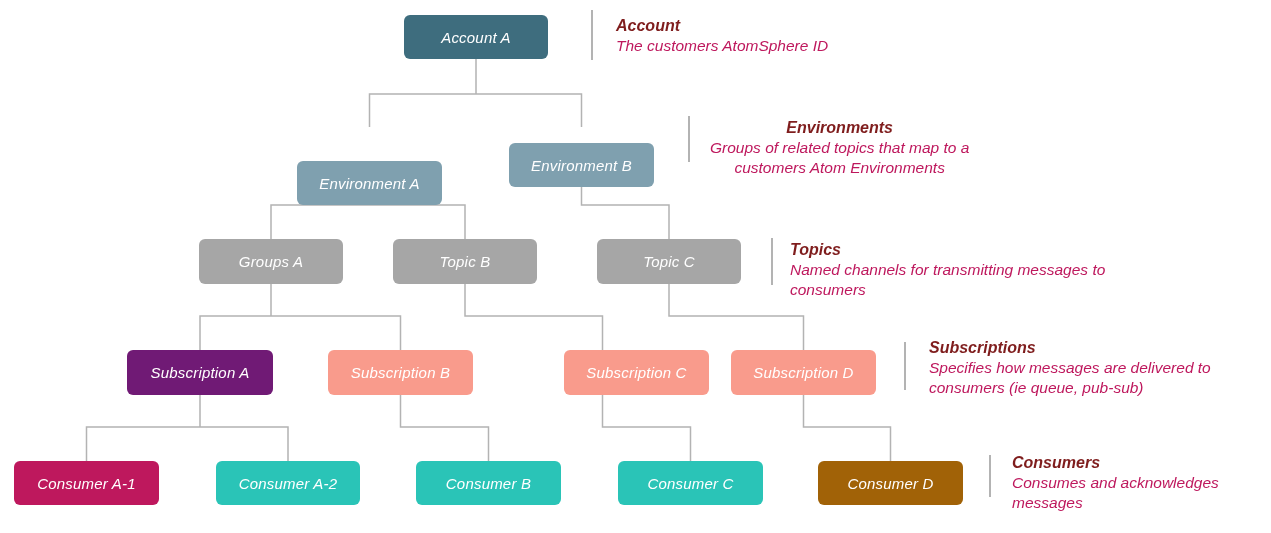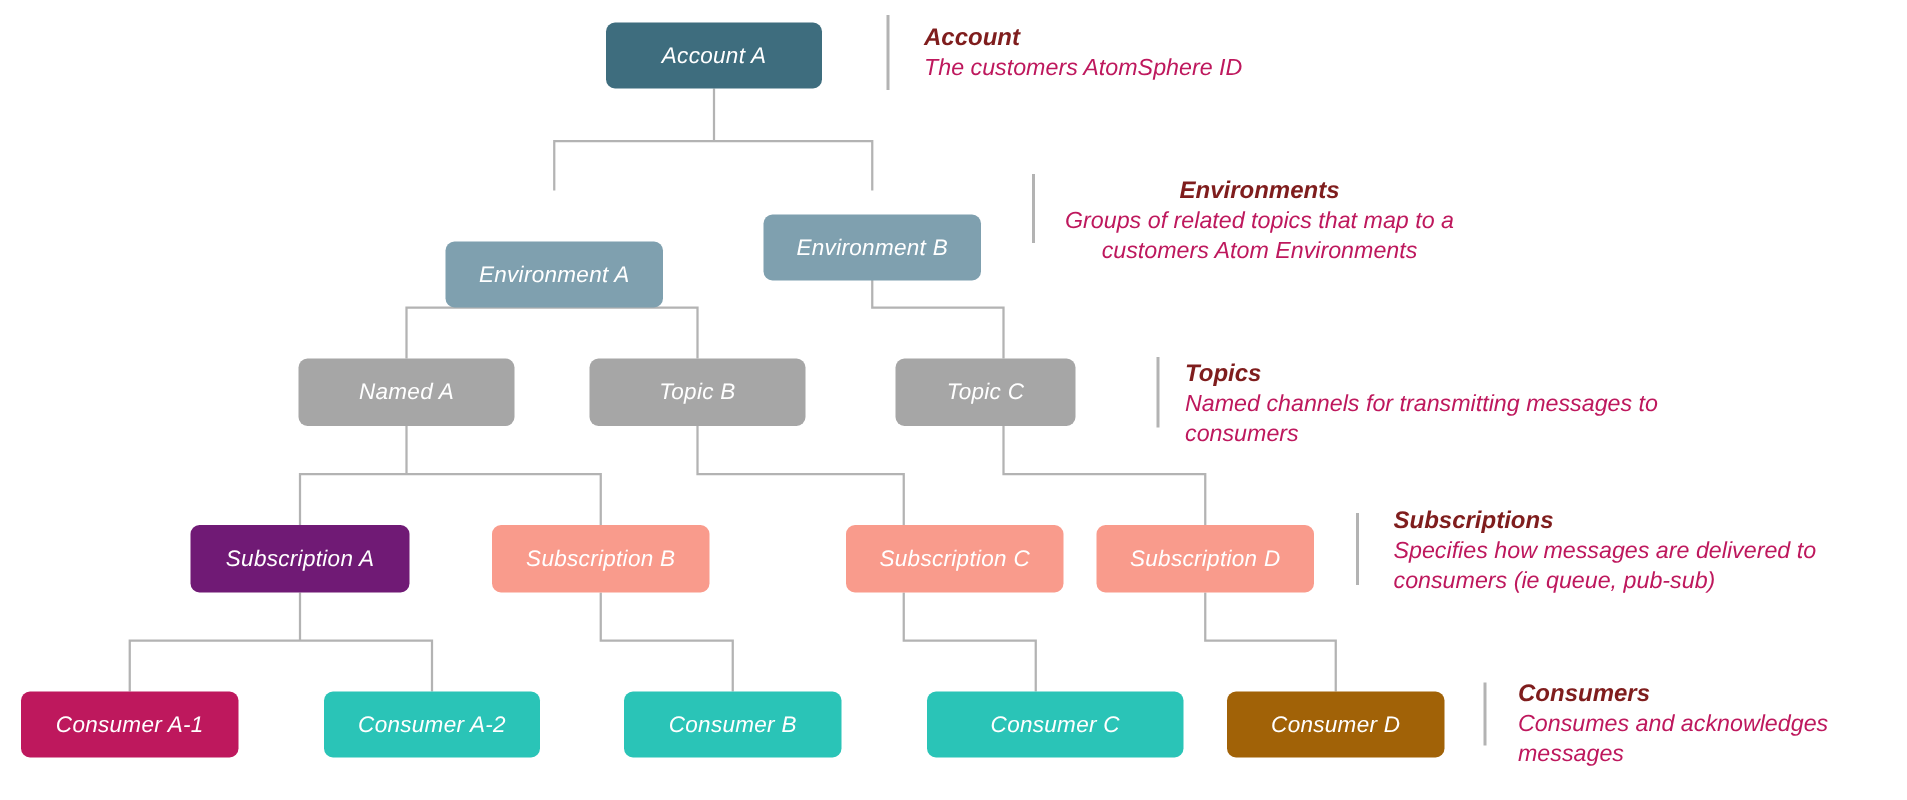--- a/index.html
+++ b/index.html
@@ -49,29 +49,29 @@
     font-size: 15.5px;
     color: #be185d;
     line-height: 20px;
   }
   
   .n-account-a { left: 404px; top: 15px;  width: 144px; height: 44px; }
   .n-env-a     { left: 297px; top: 127px; width: 145px; height: 44px; margin-top: 34px; }
   .n-env-b     { left: 509px; top: 127px; width: 145px; height: 44px; }
   .n-topic-a   { left: 199px; top: 239px; width: 144px; height: 45px; }
   .n-topic-b   { left: 393px; top: 239px; width: 144px; height: 45px; }
-  .n-topic-c   { left: 597px; top: 239px; width: 120px; height: 45px; }
+  .n-topic-c   { left: 597px; top: 239px; width: 144px; height: 45px; }
   .n-sub-a     { left: 127px; top: 350px; width: 146px; height: 45px; }
   .n-sub-b     { left: 328px; top: 350px; width: 145px; height: 45px; }
   .n-sub-c     { left: 530px; top: 350px; width: 145px; height: 45px; }
   .n-sub-d     { left: 731px; top: 350px; width: 145px; height: 45px; }
   .n-cons-a1   { left: 14px;  top: 461px; width: 145px; height: 44px; }
   .n-cons-a2   { left: 216px; top: 461px; width: 144px; height: 44px; }
   .n-cons-b    { left: 416px; top: 461px; width: 145px; height: 44px; }
-  .n-cons-c    { left: 618px; top: 461px; width: 171px; height: 44px; }
+  .n-cons-c    { left: 618px; top: 461px; width: 145px; height: 44px; }
   .n-cons-d    { left: 818px; top: 461px; width: 145px; height: 44px; }
   
   .d-account { left: 591px; top: 10px;  height: 50px; }
   .d-env     { left: 688px; top: 116px; height: 46px; }
   .d-topics  { left: 771px; top: 238px; height: 47px; }
   .d-subs    { left: 904px; top: 342px; height: 48px; }
   .d-cons    { left: 989px; top: 455px; height: 42px; }
   .l-account { left: 616px; top: 16px; }
   .l-env     { left: 710px; top: 118px; text-align: center; }
   .l-topics  { left: 790px; top: 240px; }
@@ -94,21 +94,21 @@
     <path class="connector" d="M400.5 395 L400.5 427 L488.5 427 L488.5 461" stroke="#B3B3B3"></path>
     <path class="connector" d="M602.5 395 L602.5 427 L690.5 427 L690.5 461" stroke="#B3B3B3"></path>
     <path class="connector" d="M803.5 395 L803.5 427 L890.5 427 L890.5 461" stroke="#B3B3B3"></path>
   </svg>
 
   <div class="node n-account-a" style="background-color: rgb(62, 109, 126);">Account A</div>
 
   <div class="node n-env-a" style="background-color: rgb(127, 160, 175);">Environment A</div>
   <div class="node n-env-b" style="background-color: rgb(127, 160, 175); margin-top: 16px;">Environment B</div>
 
-  <div class="node n-topic-a" style="background-color: rgb(166, 166, 166);">Named A</div>
+  <div class="node n-topic-a" style="background-color: rgb(166, 166, 166);">Groups A</div>
   <div class="node n-topic-b" style="background-color: rgb(166, 166, 166);">Topic B</div>
   <div class="node n-topic-c" style="background-color: rgb(166, 166, 166);">Topic C</div>
 
   <div class="node n-sub-a" style="background-color: #701a75;">Subscription A</div>
   <div class="node n-sub-b" style="background-color: rgb(249, 155, 140);">Subscription B</div>
   <div class="node n-sub-c" style="background-color: rgb(249, 155, 140); margin-left: 34px;">Subscription C</div>
   <div class="node n-sub-d" style="background-color: rgb(249, 155, 140);">Subscription D</div>
 
   <div class="node n-cons-a1" style="background-color: #be185d;">Consumer A-1</div>
   <div class="node n-cons-a2" style="background-color: rgb(42, 196, 183);">Consumer A-2</div>

